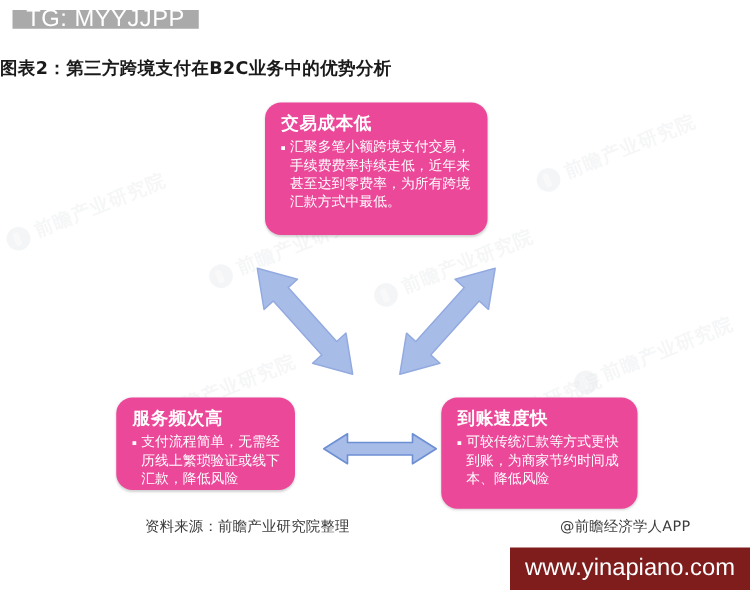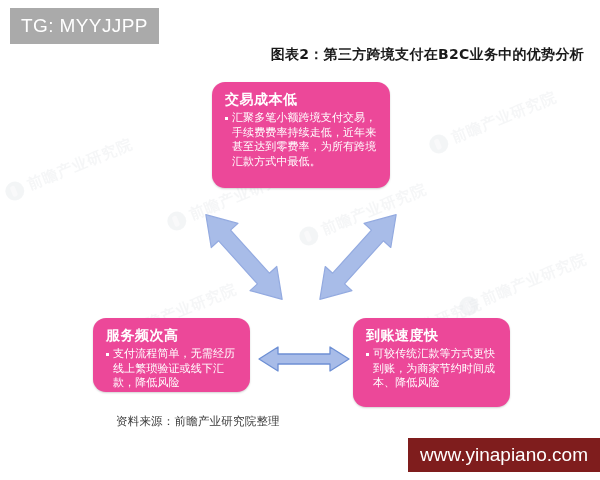--- a/index.html
+++ b/index.html
@@ -63,21 +63,21 @@
     color: #eceef0;
     font-family: "DejaVu Sans", sans-serif;
     font-weight: 700;
   }
 
   
   .tg-band {
     position: absolute;
     left: 10px;
     top: 8px;
-    height: 36px;
+    height: 15px;
     padding: 0 11px;
     background: #aaaaaa;
     display: flex;
     align-items: center;
     z-index: 6;
   }
   .tg-band span {
     color: #ffffff;
     font-size: 19px;
     letter-spacing: 0.4px;
@@ -101,21 +101,21 @@
     font-size: 19px;
     font-family: "Liberation Sans", sans-serif;
   }
 
   
   .title {
     position: absolute;
     left: 0;
     top: 46px;
     width: 584px;
-    text-align: right;
+    text-align: left;
     font-size: 14px;
     font-weight: 700;
     color: #1a1a1a;
     letter-spacing: 0.3px;
     z-index: 4;
     font-family: "DejaVu Sans", sans-serif;
   }
 
   
   .box {
@@ -155,21 +155,21 @@
 
   #box-top {
     left: 212px;
     top: 82px;
     width: 178px;
     height: 106px;
   }
   #box-left {
     left: 93px;
     top: 318px;
-    width: 157px;
+    width: 143px;
     height: 74px;
   }
   #box-right {
     left: 353px;
     top: 318px;
     width: 157px;
     height: 89px;
   }
 
   
@@ -261,18 +261,19 @@
     <div class="box-title">服务频次高</div>
     <div class="box-body">支付流程简单，无需经历线上繁琐验证或线下汇款，降低风险</div>
   </div>
 
   <div class="box" id="box-right">
     <div class="box-title">到账速度快</div>
     <div class="box-body">可较传统汇款等方式更快到账，为商家节约时间成本、降低风险</div>
   </div>
 
   <div class="note" id="note-source">资料来源：前瞻产业研究院整理</div>
+  <div class="note" id="note-credit">@前瞻经济学人APP</div>
 
   <div class="url-band">
     <span>www.yinapiano.com</span>
   </div>
 
 </div>
 
 </body></html>

